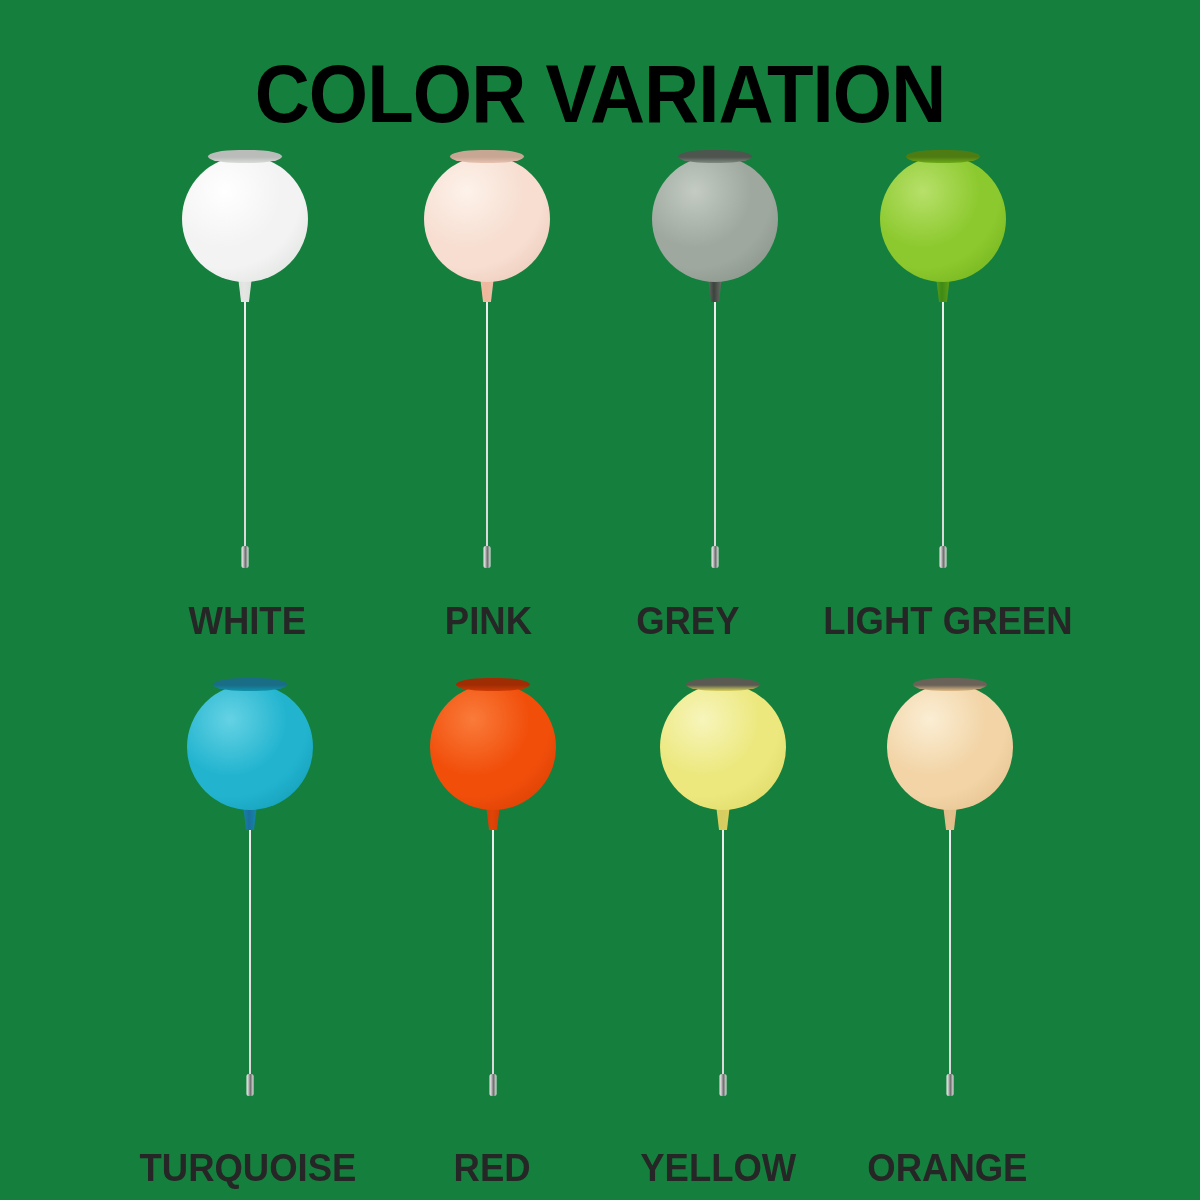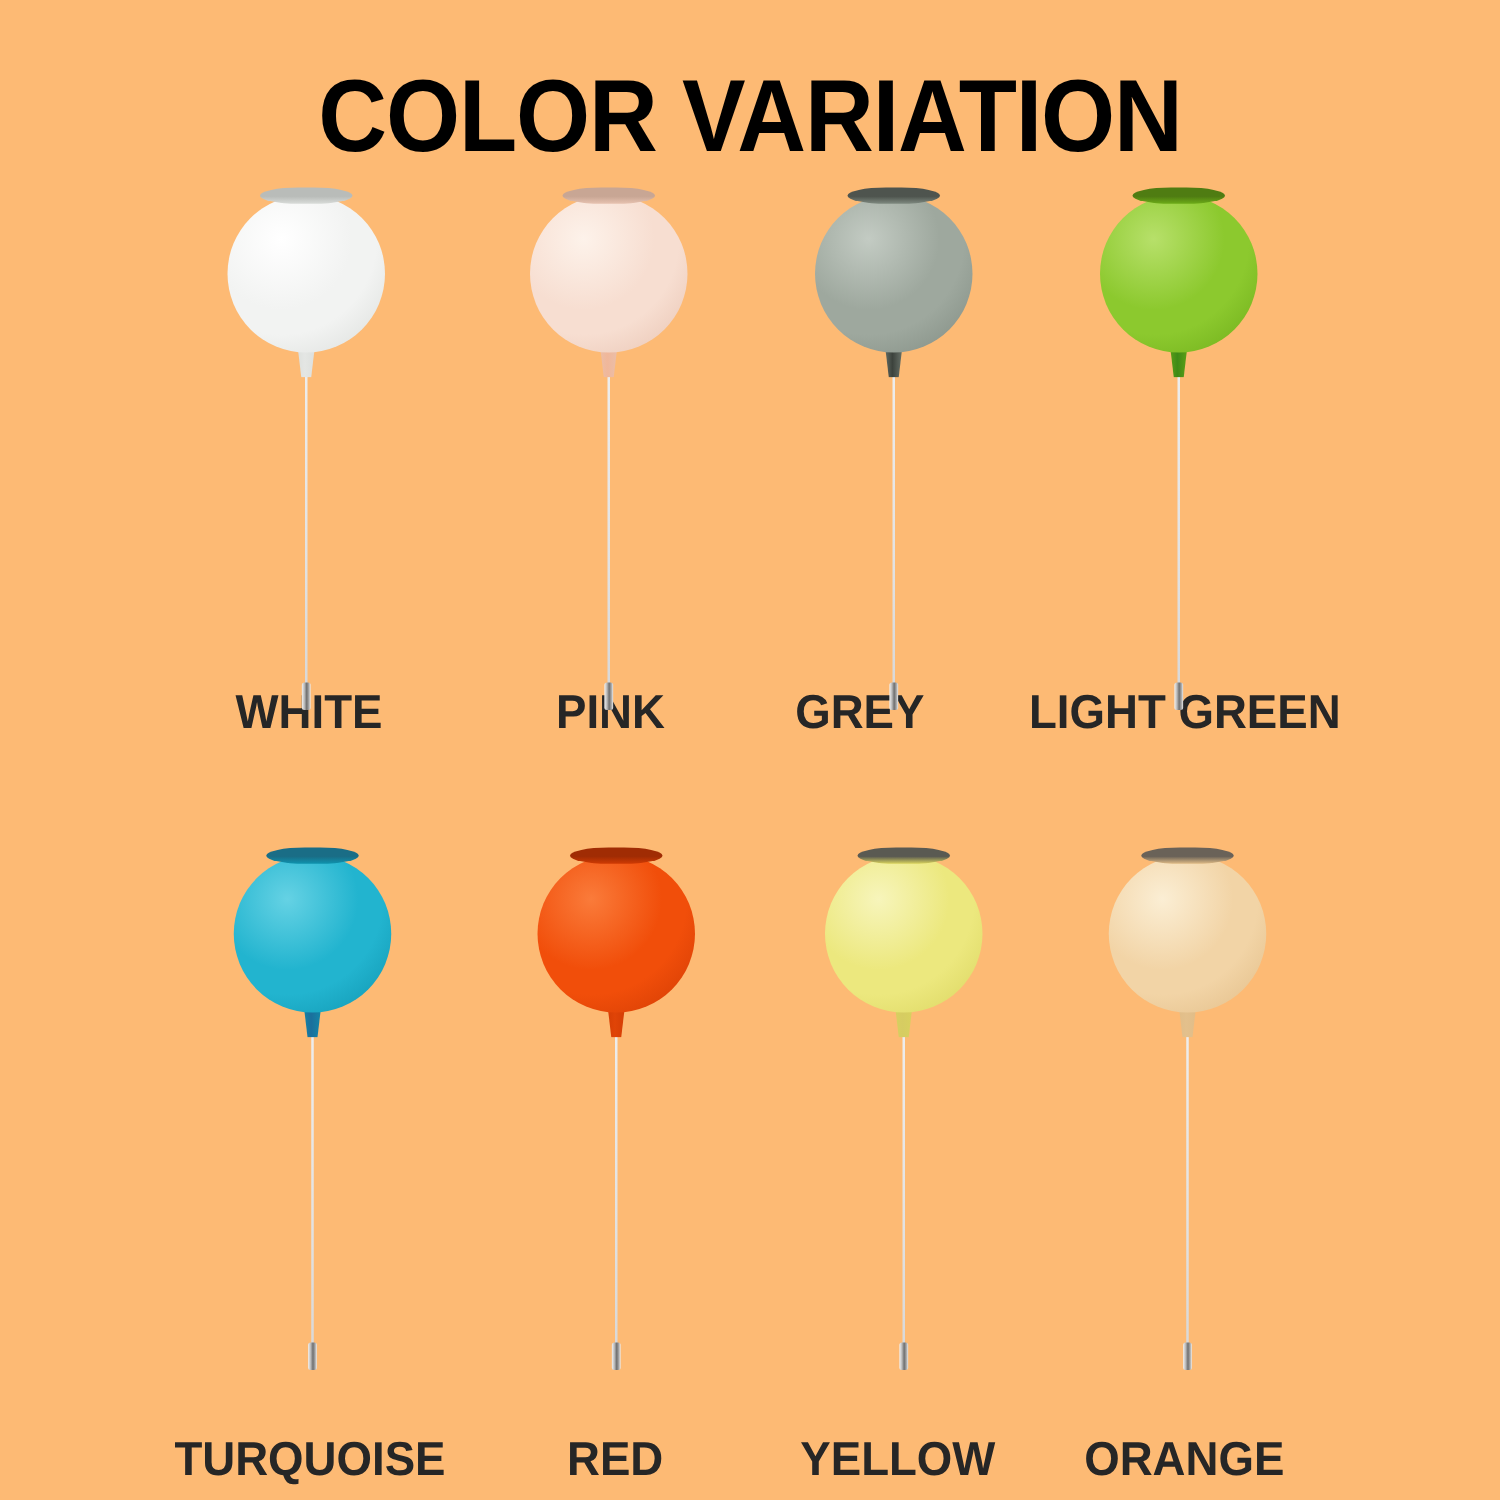--- a/index.html
+++ b/index.html
@@ -116,40 +116,40 @@
     z-index: 4;
   }
 
   
   .label-row {
     position: absolute;
     left: 0;
     width: 1200px;
     height: 46px;
   }
-  .labels-1 { top: 548px; text-align: right; }
+  .labels-1 { top: 599px; text-align: right; }
   .labels-2 { top: 1146px; }
 
   .label {
     position: absolute;
     top: 0;
     font-family: "Liberation Sans", sans-serif;
     font-weight: bold;
     font-size: 38px;
     line-height: 44px;
     letter-spacing: 0px;
     color: #262626;
     white-space: nowrap;
     transform: scaleX(0.96);
   }
 </style>
 </head>
 <body style="background: rgb(255, 255, 255);">
 
-<div id="poster" style="background: #fdba74;">
+<div id="poster" style="background: #15803d;">
 
   <div class="title" style="color: rgb(0, 0, 0);">COLOR VARIATION</div>
 
   <div class="row row-1">
     <div class="cell" style="left:135px">
       <div class="lamp">
         <div class="mount" style="background: linear-gradient(rgb(185, 188, 185) 0%, rgb(185, 188, 185) 55%, rgb(217, 220, 217) 100%);"></div>
         <div class="globe" style="background: radial-gradient(circle at 34% 28%, rgb(255, 255, 255) 0%, rgb(242, 243, 242) 46%, rgb(242, 243, 242) 62%, rgb(217, 220, 217) 100%);"></div>
         <div class="knot" style="background: linear-gradient(to right, rgb(217, 220, 217) 0%, rgb(228, 230, 228) 45%, rgb(217, 220, 217) 100%);"></div>
         <div class="cord"></div>

